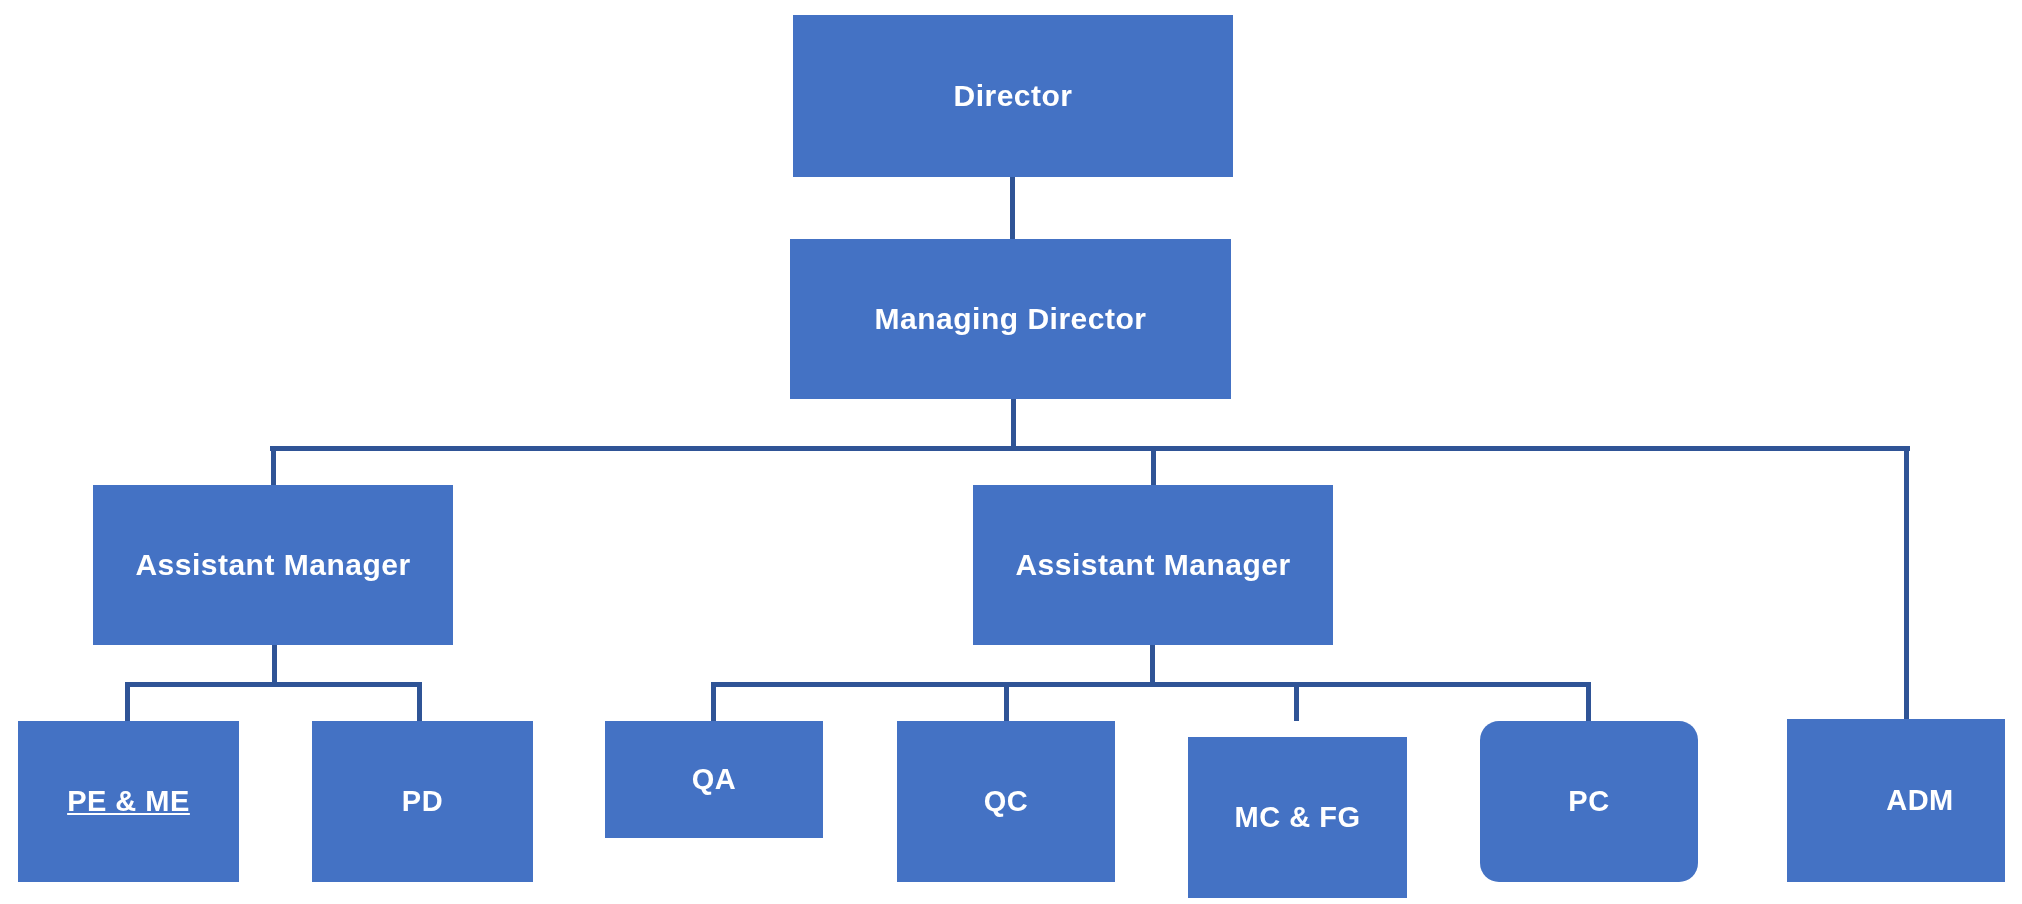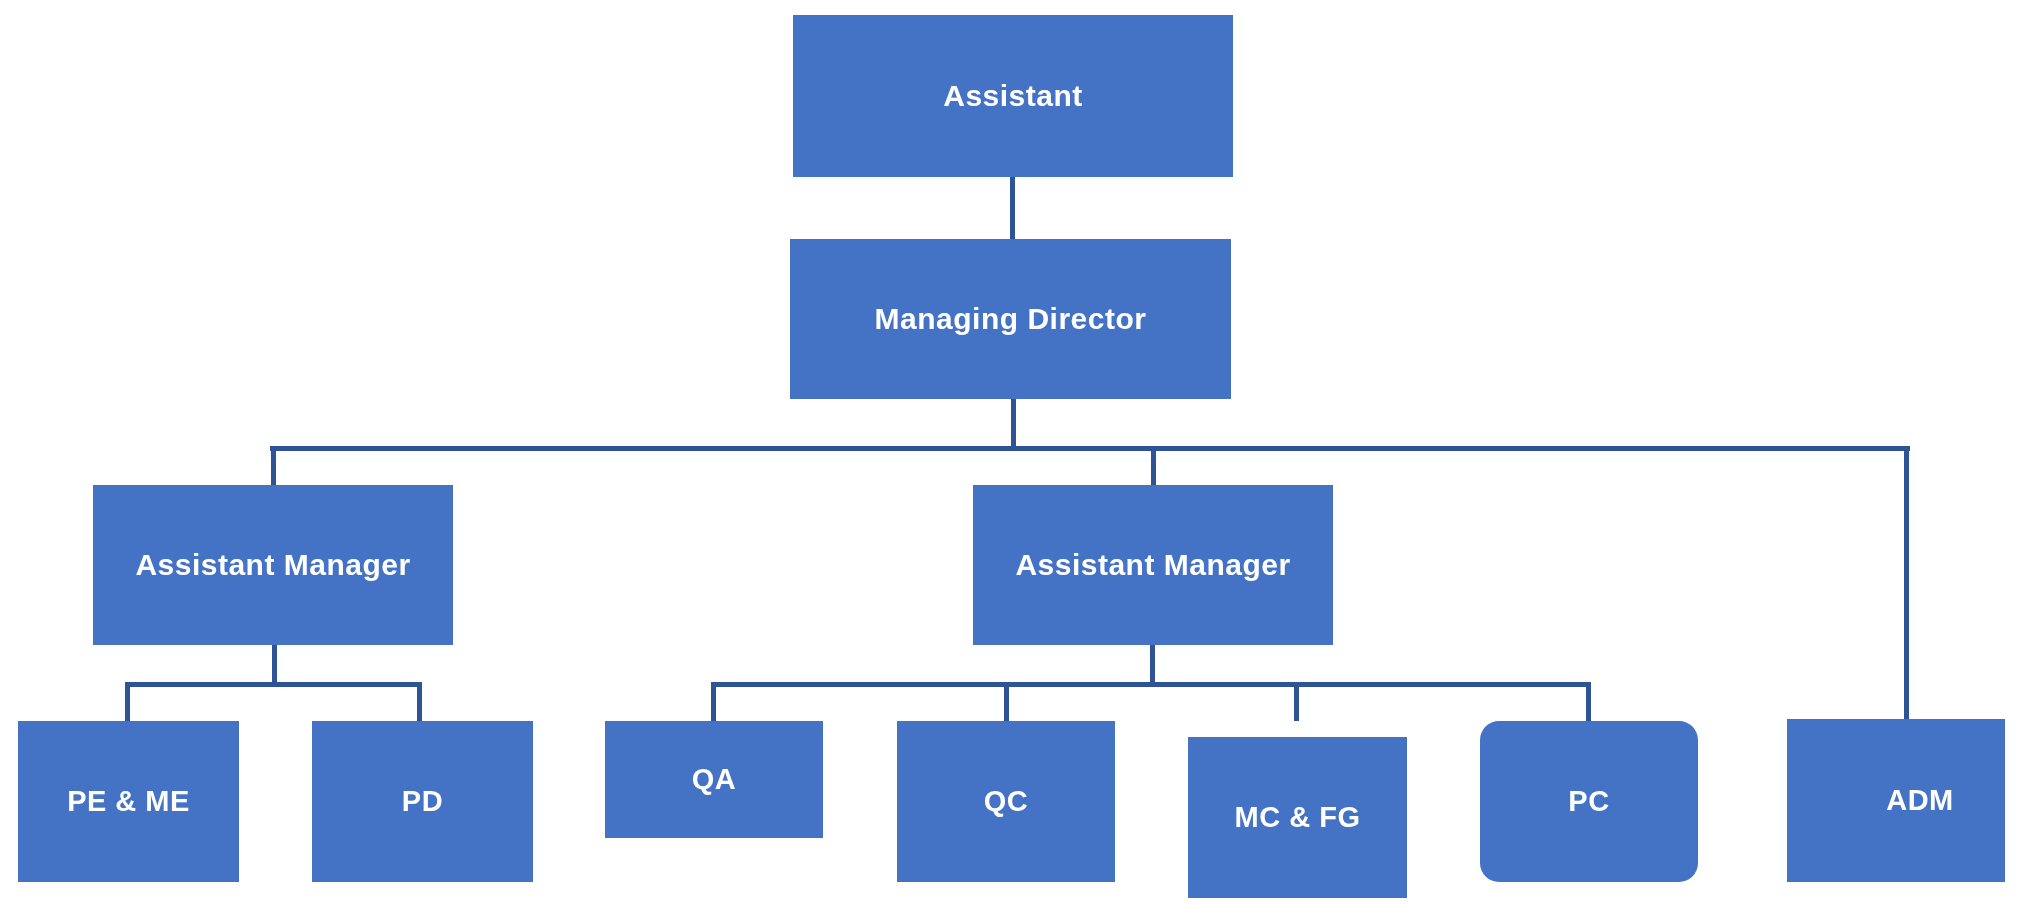--- a/index.html
+++ b/index.html
@@ -30,21 +30,21 @@
   }
   .line {
     position: absolute;
     background: #2F5496;
   }
   
   .n-president { left: 793px; top: 15px;  width: 440px; height: 162px; }
   .n-md        { left: 790px; top: 239px; width: 441px; height: 160px; }
   .n-am-left   { left: 93px;  top: 485px; width: 360px; height: 160px; }
   .n-am-right  { left: 973px; top: 485px; width: 360px; height: 160px; }
-  .n-pe-me     { left: 18px;   top: 721px; width: 221px; height: 161px; font-size: 29px; }
+  .n-pe-me     { left: 18px;   top: 721px; width: 221px; height: 161px; font-size: 29px; text-decoration: underline; }
   .n-pd        { left: 312px;  top: 721px; width: 221px; height: 161px; font-size: 29px; }
   .n-qa        { left: 605px;  top: 721px; width: 218px; height: 117px; font-size: 29px; }
   .n-qc        { left: 897px;  top: 721px; width: 218px; height: 161px; font-size: 29px; }
   .n-mc-fg     { left: 1188px; top: 721px; width: 219px; height: 161px; font-size: 29px; margin-top: 16px; }
   .n-pc        { left: 1480px; top: 721px; width: 218px; height: 161px; font-size: 29px; border-radius: 19px; }
   .n-adm       { left: 1787px; top: 719px; width: 218px; height: 163px; font-size: 29px; padding-left: 48px; }
   
   .c-president-md   { left: 1010px; top: 177px; width: 5px;    height: 62px; }
   .c-md-stub        { left: 1011px; top: 399px; width: 5px;    height: 47px; }
   .c-top-bar        { left: 270px;  top: 446px; width: 1640px; height: 5px; }
@@ -78,21 +78,21 @@
   <div class="line c-drop-pe-me"></div>
   <div class="line c-drop-pd"></div>
   <div class="line c-amright-stub"></div>
   <div class="line c-right-bar"></div>
   <div class="line c-drop-qa"></div>
   <div class="line c-drop-qc"></div>
   <div class="line c-drop-mc-fg"></div>
   <div class="line c-drop-pc"></div>
 
   <div class="node n-president">
-    <span>Assistant</span>
+    <span>Director</span>
   </div>
 
   <div class="node n-md">
     <span>Managing Director</span>
   </div>
 
   <div class="node n-am-left">
     <span>Assistant Manager</span>
   </div>
 

